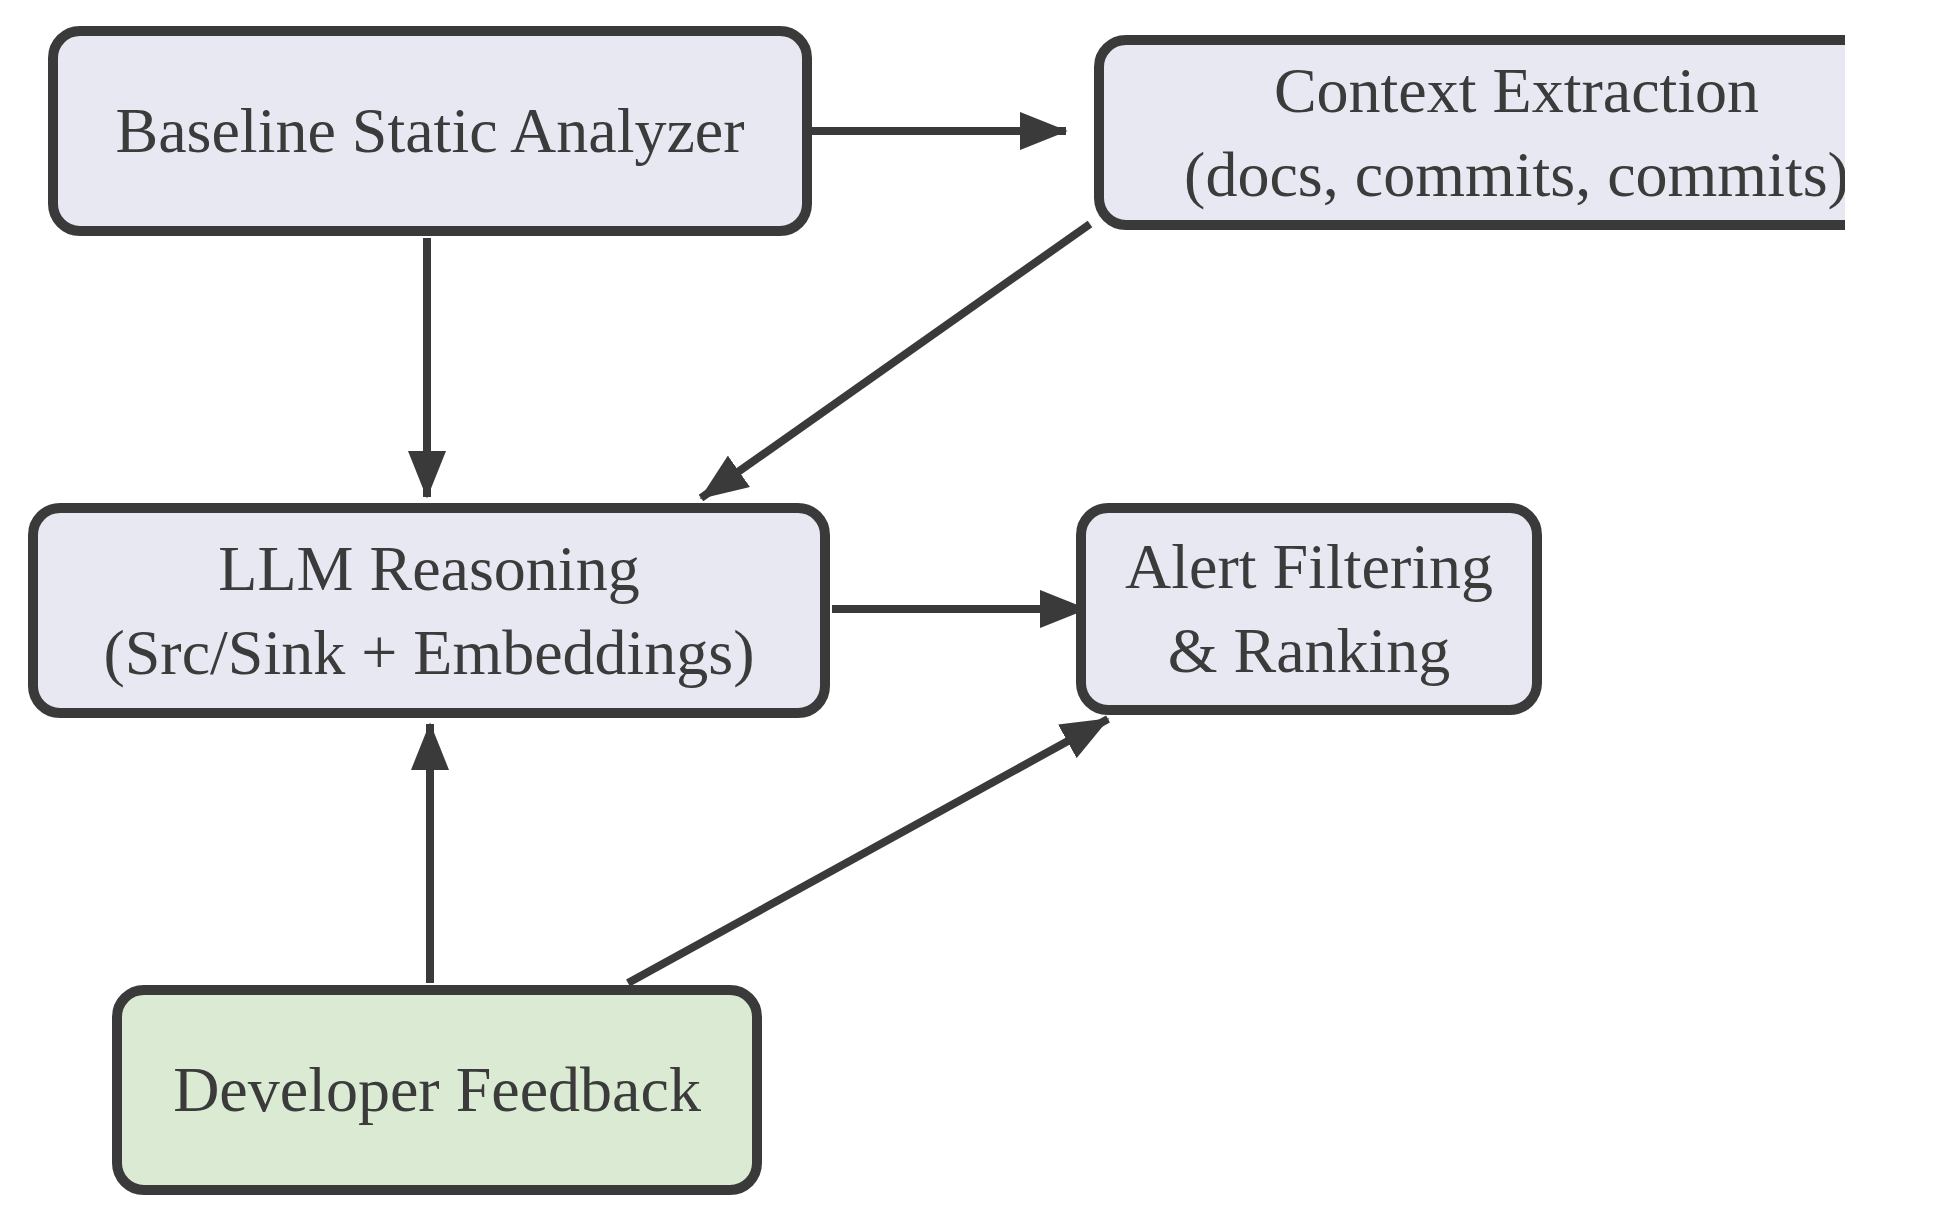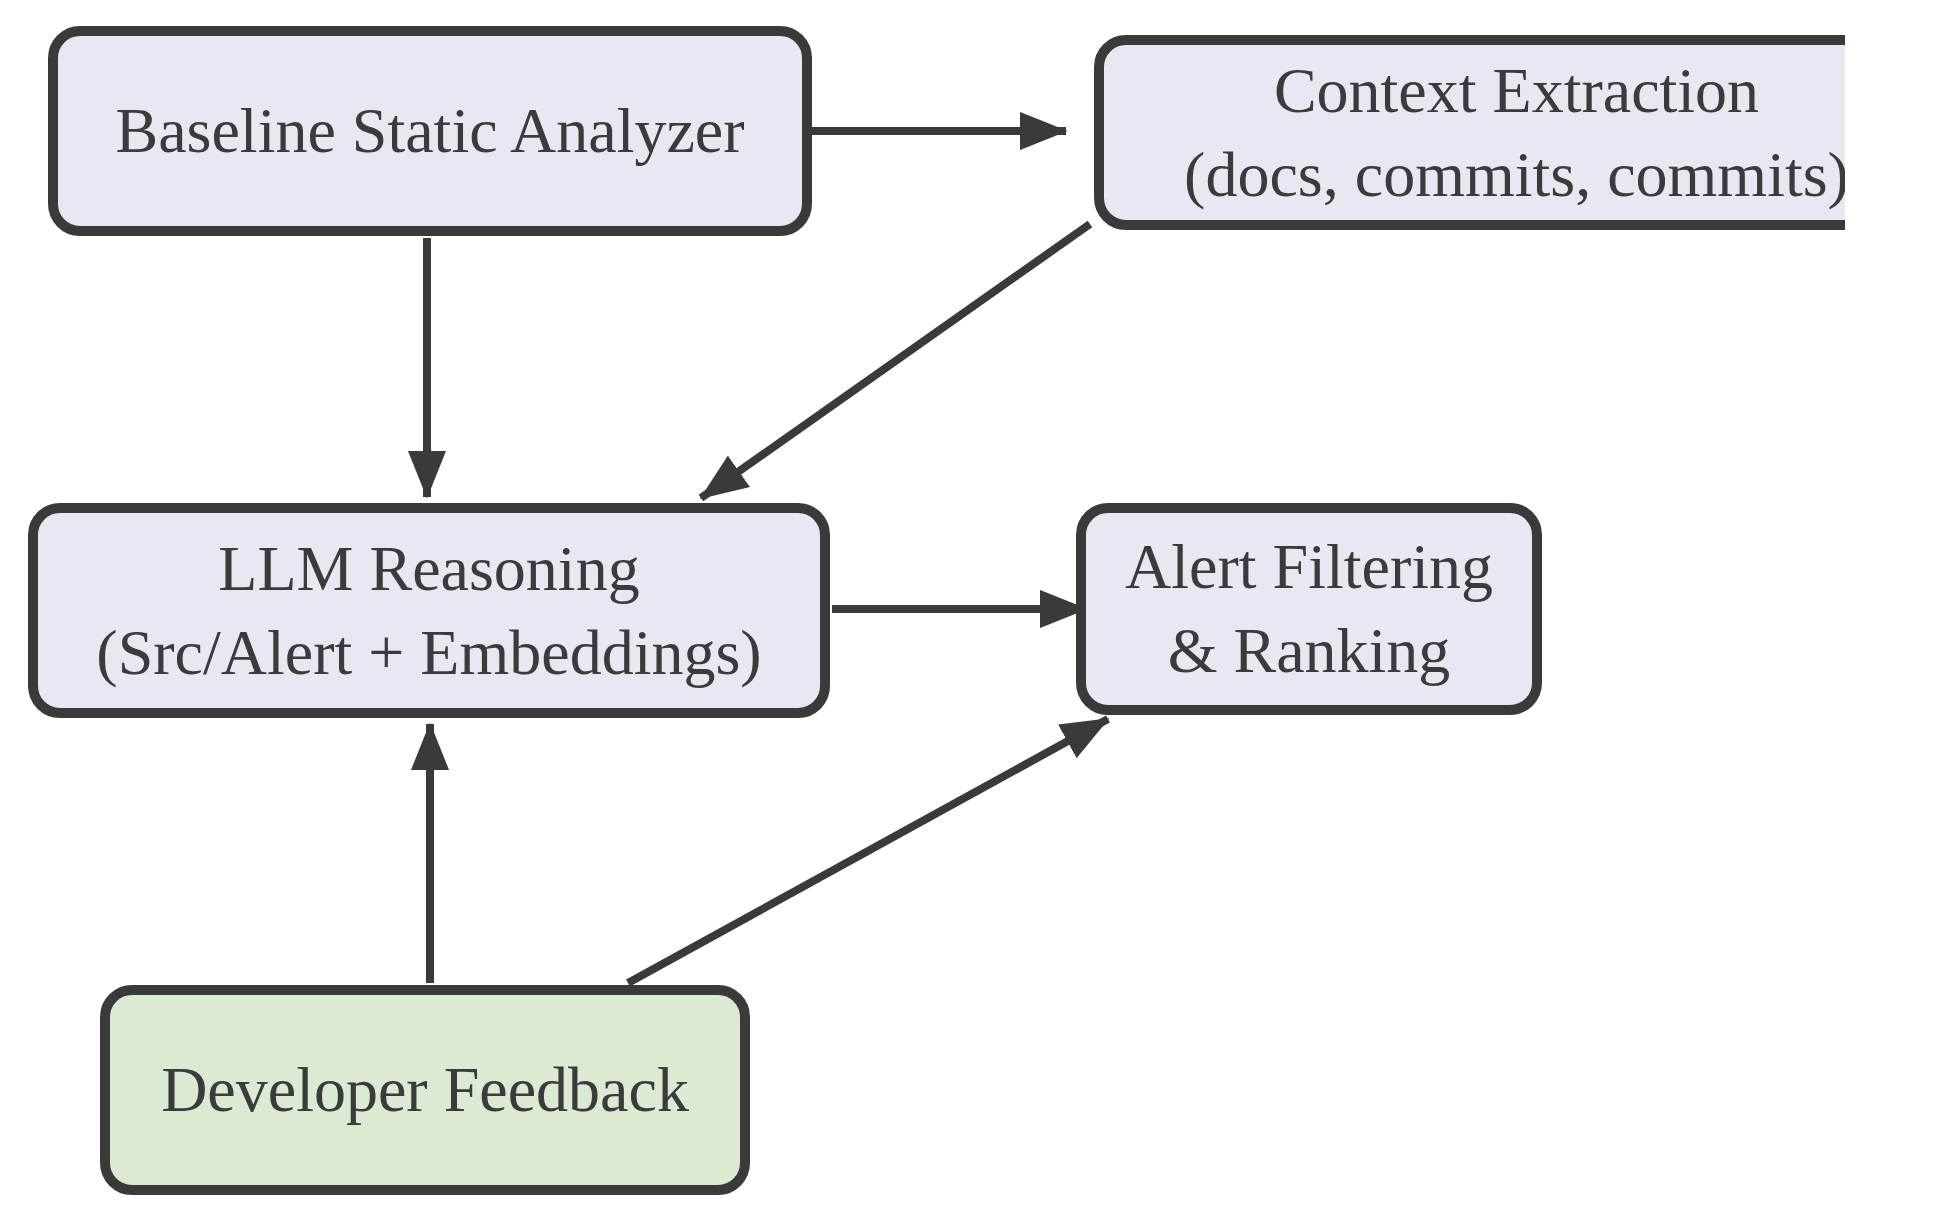--- a/index.html
+++ b/index.html
@@ -26,21 +26,21 @@
     border-radius:32px;
     display:flex;
     flex-direction:column;
     align-items:center;
     justify-content:center;
     text-align:center;
     font-size:64px;
     line-height:84px;
     white-space:nowrap;
   }
-  .node.green{background:var(--feedback-fill);}
+  .node.green{background:var(--feedback-fill);margin-left:12px;}
   .node .line{display:block;}
   
   #node-baseline {left:48px;  top:26px;  width:764px; height:210px;}
   #node-context  {left:1075px;top:35px;  width:845px; height:195px;margin-left:19px;}
   #node-llm      {left:28px;  top:503px; width:802px; height:215px;align-items:center;}
   #node-alert    {left:1076px;top:503px; width:466px; height:212px;}
   #node-feedback {left:100px; top:985px; width:650px; height:210px;}
   #edges{
     position:absolute;left:0;top:0;width:1955px;height:1223px;
     pointer-events:none;
@@ -70,21 +70,21 @@
     <span class="line">Baseline Static Analyzer</span>
   </div>
 
   <div class="node" id="node-context">
     <span class="line">Context Extraction</span>
     <span class="line">(docs, commits, commits)</span>
   </div>
 
   <div class="node" id="node-llm">
     <span class="line">LLM Reasoning</span>
-    <span class="line">(Src/Alert + Embeddings)</span>
+    <span class="line">(Src/Sink + Embeddings)</span>
   </div>
 
   <div class="node" id="node-alert">
     <span class="line">Alert Filtering</span>
     <span class="line">&amp; Ranking</span>
   </div>
 
   <div class="node green" id="node-feedback">
     <span class="line">Developer Feedback</span>
   </div>

